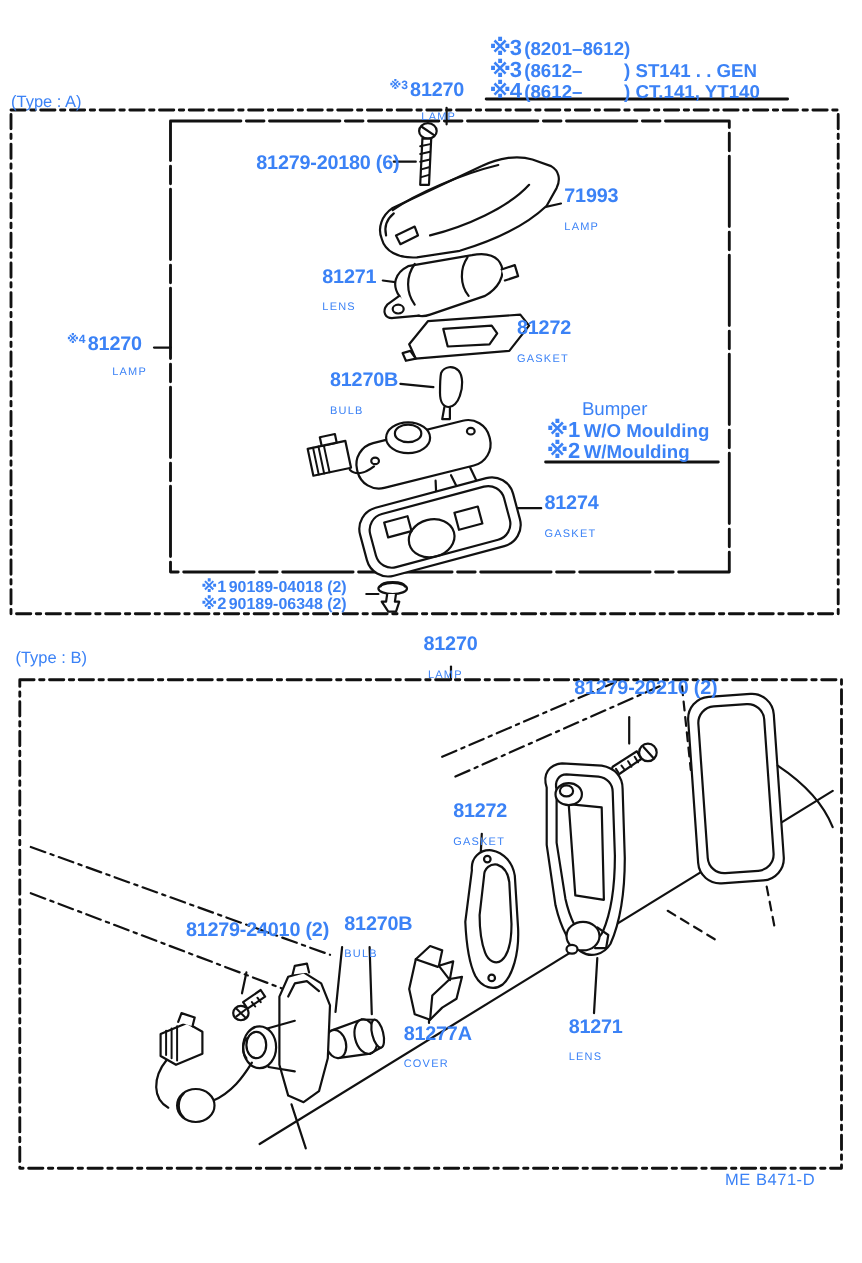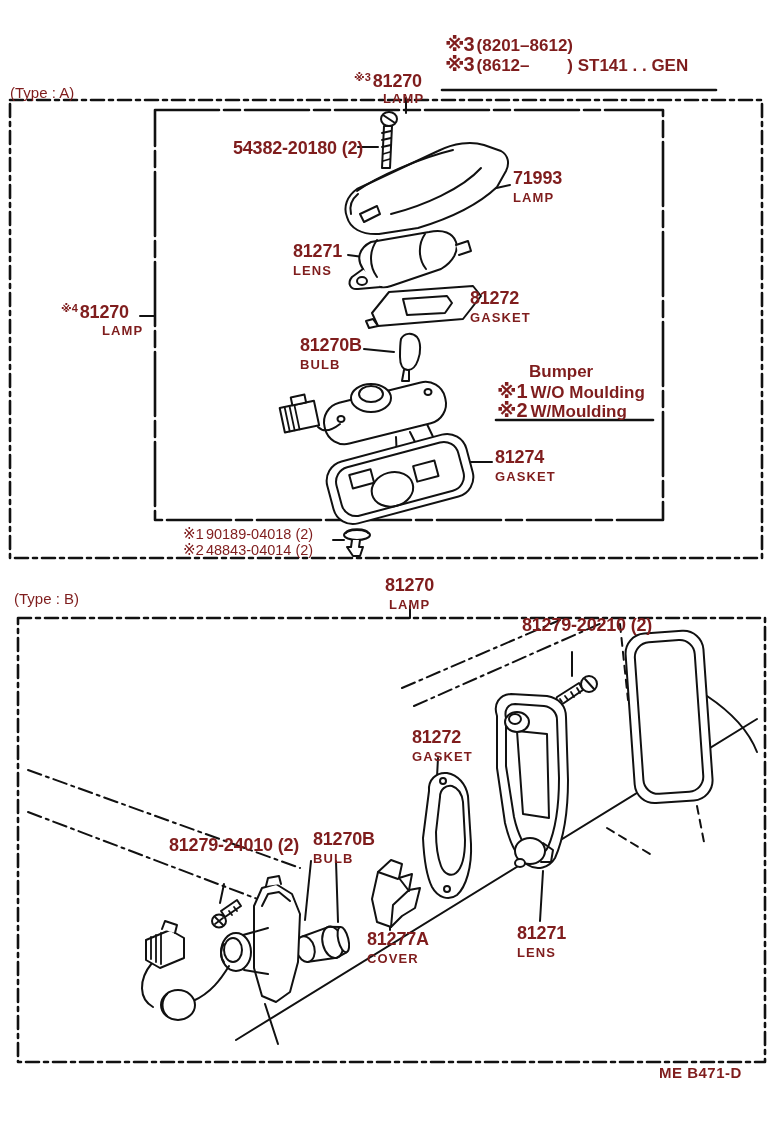--- a/index.html
+++ b/index.html
@@ -1,37 +1,37 @@
 <!DOCTYPE html>
 <html><head>
 <meta charset="utf-8">
 <style>
   html,body{margin:0;padding:0;background:#fff}
   #stage{position:relative;width:784px;height:1148px;background:#fff;overflow:hidden;
-         font-family:"Liberation Sans","DejaVu Sans",sans-serif;color:#7f1d1d}
+         font-family:"Liberation Sans","DejaVu Sans",sans-serif;color:#3b82f6}
   #art{position:absolute;left:0;top:0}
   #art *{stroke:#111;fill:none;stroke-width:2;stroke-linecap:round;stroke-linejoin:round}
   #art .w{fill:#fff}
   #art .thin{stroke-width:1.8}
   #art .bold{stroke-width:2.6}
   .abs{position:absolute;white-space:nowrap}
   .num{font-size:18px;font-weight:bold;letter-spacing:-0.2px;line-height:1;display:inline-block}
-  .sub{font-size:13px;font-weight:bold;letter-spacing:1.1px;line-height:1;margin-top:3px}
+  .sub{font-size:10px;font-weight:normal;letter-spacing:1.1px;line-height:1;margin-top:13px}
   .spec-line{position:absolute;font-weight:bold;white-space:pre;line-height:1}
   .spec-line .mark{font-size:20px;letter-spacing:-1px;margin-right:3px}
   .spec-line .txt{font-size:17px}
   .type-label{font-size:15px;font-weight:normal}
-  .fastener{position:absolute;font-weight:normal;white-space:pre;font-size:14.5px;line-height:1}
+  .fastener{position:absolute;font-weight:bold;white-space:pre;font-size:14.5px;line-height:1}
   .fastener .mark{font-size:15px;margin-right:2px}
-  .bumper-title{font-size:17px;font-weight:bold}
+  .bumper-title{font-size:17px;font-weight:normal}
   .bumper-line{position:absolute;font-weight:bold;white-space:pre;line-height:1}
   .bumper-line .mark{font-size:20px;margin-right:3px}
   .bumper-line .txt{font-size:17px}
   .lamp-mark{font-size:11px;font-weight:bold;vertical-align:6px;margin-right:2px}
-  .code{font-size:15px;font-weight:bold;letter-spacing:0.5px}
+  .code{font-size:15px;font-weight:normal;letter-spacing:0.5px}
 </style>
 </head>
 <body>
 
 <div id="stage">
 
   <svg id="art" width="784" height="1148" viewBox="0 0 784 1148">
 
     <g>
       <rect class="bold" x="10" y="100" width="752" height="458" stroke-dasharray="13 5 4 5"></rect>
@@ -221,34 +221,35 @@
     <g>
       <path class="w" d="M225,917 L241,906 L237,900 L221,911 Z"></path>
       <ellipse class="w" cx="219" cy="921" rx="7" ry="6.5"></ellipse>
       <path class="thin" d="M215,917 L223,925 M223,918 L215,924"></path>
       <path class="thin" d="M229,911 L232,915 M234,907 L237,911"></path>
     </g>
   </svg>
 
   <div class="spec-line" style="left:445px;top:34px"><span class="mark">※3</span><span class="txt">(8201–8612)</span></div>
   <div class="spec-line" style="left:445px;top:54px"><span class="mark">※3</span><span class="txt">(8612–        ) ST141 . . GEN</span></div>
+  <div class="spec-line" style="left:445px;top:73px"><span class="mark">※4</span><span class="txt">(8612–        ) CT.141, YT140</span></div>
 
   <div class="abs type-label" style="left:10px;top:84px">(Type : A)</div>
 
   <div class="abs" style="left:354px;top:71px">
     <span class="lamp-mark">※3</span><span class="num">81270</span>
   </div>
   <div class="abs sub" style="left:383px;top:89px">LAMP</div>
 
   <div class="abs" style="left:61px;top:302px">
     <span class="lamp-mark">※4</span><span class="num">81270</span>
   </div>
   <div class="abs sub" style="left:102px;top:321px">LAMP</div>
 
-  <div class="abs num" style="left:233px;top:139px">54382-20180 (2)</div>
+  <div class="abs num" style="left:233px;top:139px">81279-20180 (6)</div>
 
   <div class="abs" style="left:513px;top:169px">
     <div class="num">71993</div>
     <div class="sub">LAMP</div>
   </div>
 
   <div class="abs" style="left:293px;top:242px">
     <div class="num">81271</div>
     <div class="sub">LENS</div>
   </div>
@@ -266,21 +267,21 @@
   <div class="abs bumper-title" style="left:529px;top:362px">Bumper</div>
   <div class="bumper-line" style="left:497px;top:381px"><span class="mark">※1</span><span class="txt">W/O Moulding</span></div>
   <div class="bumper-line" style="left:497px;top:400px"><span class="mark">※2</span><span class="txt">W/Moulding</span></div>
 
   <div class="abs" style="left:495px;top:448px">
     <div class="num">81274</div>
     <div class="sub">GASKET</div>
   </div>
 
   <div class="fastener" style="left:183px;top:526px"><span class="mark">※1</span><span>90189-04018 (2)</span></div>
-  <div class="fastener" style="left:183px;top:542px"><span class="mark">※2</span><span>48843-04014 (2)</span></div>
+  <div class="fastener" style="left:183px;top:542px"><span class="mark">※2</span><span>90189-06348 (2)</span></div>
 
   <div class="abs" style="left:385px;top:576px">
     <div class="num">81270</div>
     <div class="sub" style="margin-left:4px">LAMP</div>
   </div>
 
   <div class="abs type-label" style="left:14px;top:590px">(Type : B)</div>
 
   <div class="abs num" style="left:522px;top:616px">81279-20210 (2)</div>
 

